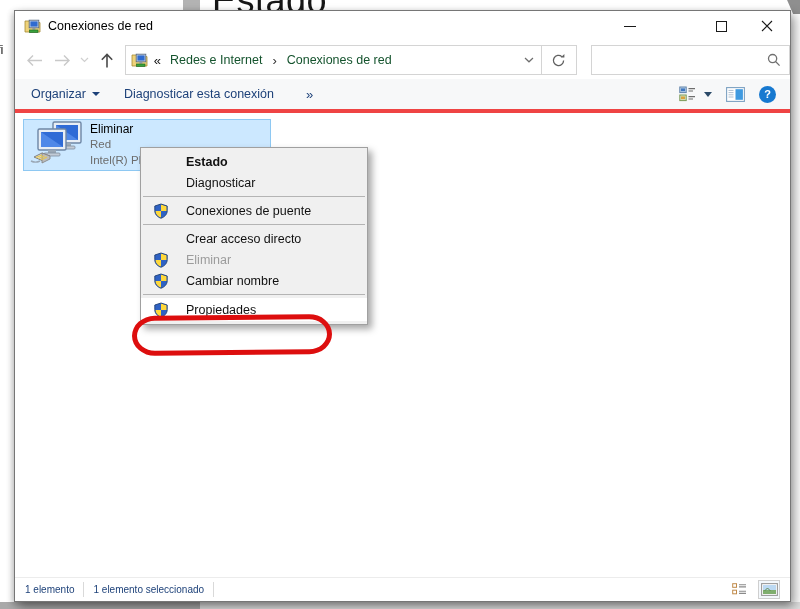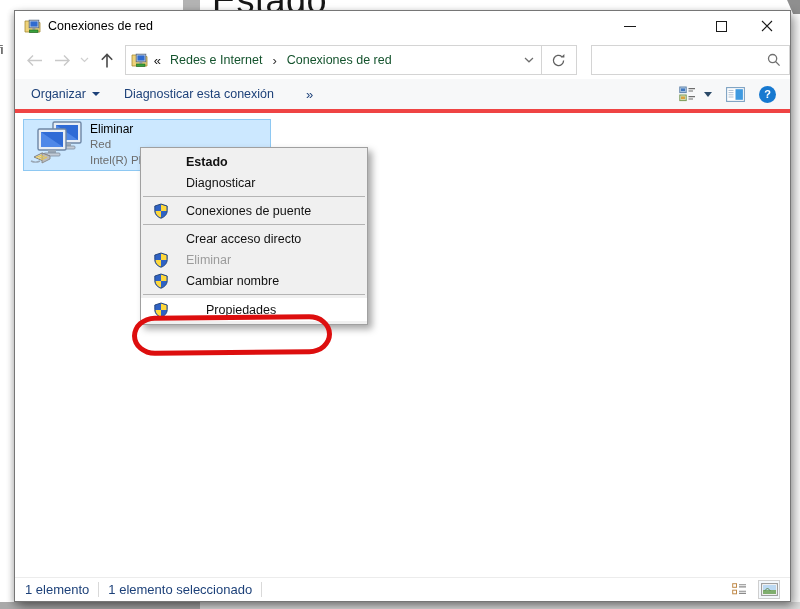--- a/index.html
+++ b/index.html
@@ -75,30 +75,30 @@
   .tile-sub { color:#6d6d6d; white-space:nowrap; }
 
   
   .menu { position:absolute; left:125px; top:33px; width:228px; background:#f0f0f0; border:1px solid #a0a0a0;
           box-shadow:4px 4px 7px rgba(0,0,0,.35); padding:3px 0; z-index:40; }
   .mi { height:21px; display:flex; align-items:center; font-size:12.5px; color:#111; position:relative; padding-left:12px; }
   .mi .shield-slot { width:28px; display:flex; align-items:center; }
   .mi .mi-label { padding-left:5px; }
   .mi-bold .mi-label { font-weight:bold; }
   .mi-disabled .mi-label { color:#9c9c9c; }
-  .mi-white { background:#ffffff; height:23px;gap:20px; }
+  .mi-white { background:#ffffff; height:23px; }
   .menu-sep { height:1px; background:#b4b4b4; margin:3px 2px; }
 
   
   .red-oval { position:absolute; left:117px; top:201px; width:200px; height:40px;
               border:5px solid #dd0e0e; border-radius:24px/21px; transform:rotate(-.6deg); z-index:60; }
 
   
   .statusbar { position:absolute; left:0; bottom:0; width:100%; height:24px; background:#fff; border-top:1px solid #ececec;
-               display:flex; align-items:center; font-size:13px; color:#1d4179; }
+               display:flex; align-items:center; font-size:10px; color:#1d4179; }
   .sb-text { margin-left:10px; }
   .sb-div { width:1px; height:15px; background:#d9d9d9; margin:0 9px; }
   .sb-right { margin-left:auto; margin-right:10px; display:flex; align-items:center; gap:8px; }
   .sb-btn { display:flex; align-items:center; justify-content:center; width:22px; height:19px; }
   .sb-btn.active { border:1px solid #cfcfcf; background:#f4f8fc; }
 </style>
 </head>
 <body>
 
 <div class="bg-heading">Estado</div>

